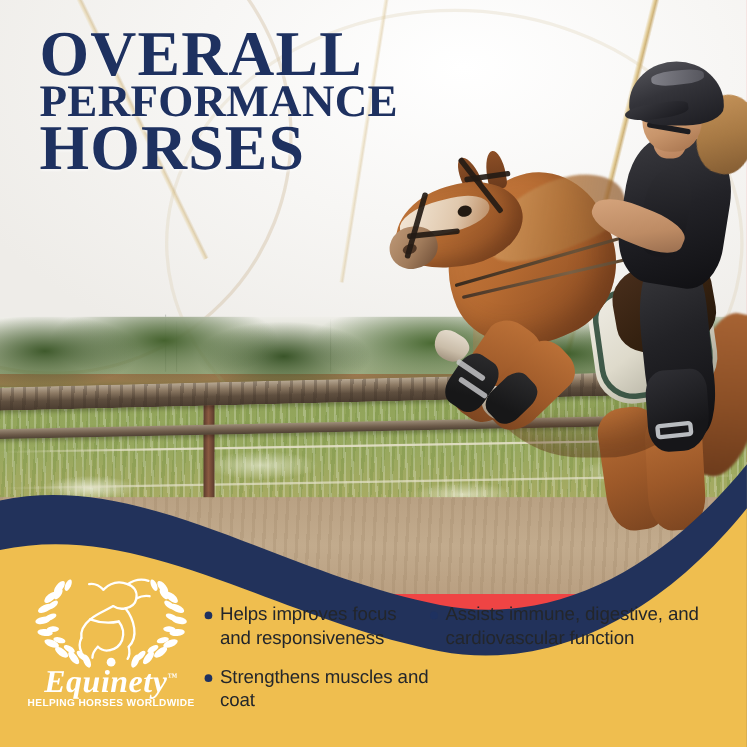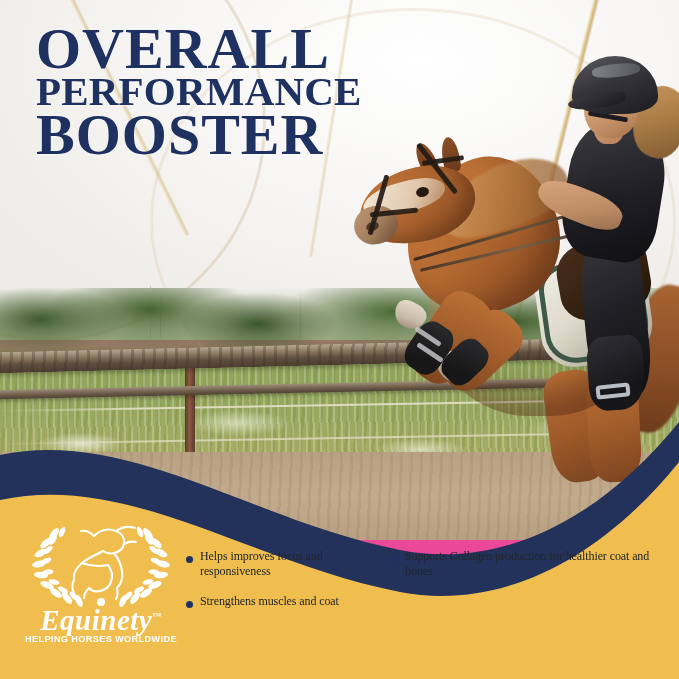--- a/index.html
+++ b/index.html
@@ -8,21 +8,21 @@
     background: #ffffff;
   }
   body {
     font-family: "Liberation Sans", sans-serif;
   }
   #poster {
     position: relative;
     width: 679px;
     height: 679px;
     overflow: hidden;
-    background: #ec4899;
+    background: #ef4444;
   }
 
   
   .photo {
     position: absolute;
     left: 0; top: 0;
     width: 679px; height: 540px;
     overflow: hidden;
   }
   
@@ -440,22 +440,22 @@
     width: 480px;
     display: grid;
     grid-template-columns: 205px 265px;
     grid-auto-rows: min-content;
     row-gap: 16px;
   }
   .bullet {
     display: flex;
     align-items: flex-start;
     color: #23262b;
-    font-family: Liberation Serif, serif;
-    font-size: 12px;
+    font-family: Liberation Sans, sans-serif;
+    font-size: 17px;
     line-height: 1.22;
     letter-spacing: -0.1px;
   }
   .bullet .dot {
     flex: 0 0 auto;
     width: 7px; height: 7px;
     border-radius: 50%;
     background: #1e3160;
     margin: 7px 7px 0 0;
   }
@@ -541,21 +541,21 @@
   </div>
 
   <svg class="wave" viewBox="0 0 679 279" preserveAspectRatio="none">
     <path d="M0,55 C130,28 250,120 400,150 C500,170 600,120 679,22 L679,279 L0,279 Z" fill="#22325b"></path>
     <path d="M0,100 C130,72 250,163 400,192 C500,211 600,160 679,62 L679,279 L0,279 Z" fill="#efbe4f"></path>
   </svg>
 
   <div class="headline">
     <div class="hl-1">OVERALL</div>
     <div class="hl-2">PERFORMANCE</div>
-    <div class="hl-3">BOOSTER</div>
+    <div class="hl-3">HORSES</div>
   </div>
 
 
   <div class="logo">
     <svg class="wreath" viewBox="0 0 146 86">
       <g fill="none" stroke="#ffffff" stroke-width="2.1" stroke-linecap="round">
 
         <path d="M66,14 C72,8 80,6 88,9 C94,11 97,16 96,22 C95,27 91,30 86,31
                  C82,32 78,31 75,29"></path>
         <path d="M75,29 C68,33 60,36 54,41 C48,46 45,52 46,58"></path>
@@ -617,21 +617,21 @@
     <div class="tagline">HELPING HORSES WORLDWIDE</div>
   </div>
 
   <div class="bullets">
     <div class="bullet">
       <span class="dot"></span>
       <span class="btext">Helps improves focus and responsiveness</span>
     </div>
     <div class="bullet">
       <span class="dot"></span>
-      <span class="btext">Supports Collagen production for healthier coat and bones</span>
+      <span class="btext">Assists immune, digestive, and cardiovascular function</span>
     </div>
     <div class="bullet">
       <span class="dot"></span>
       <span class="btext">Strengthens muscles and coat</span>
     </div>
   </div>
 
 </div>
 
 </body></html>

